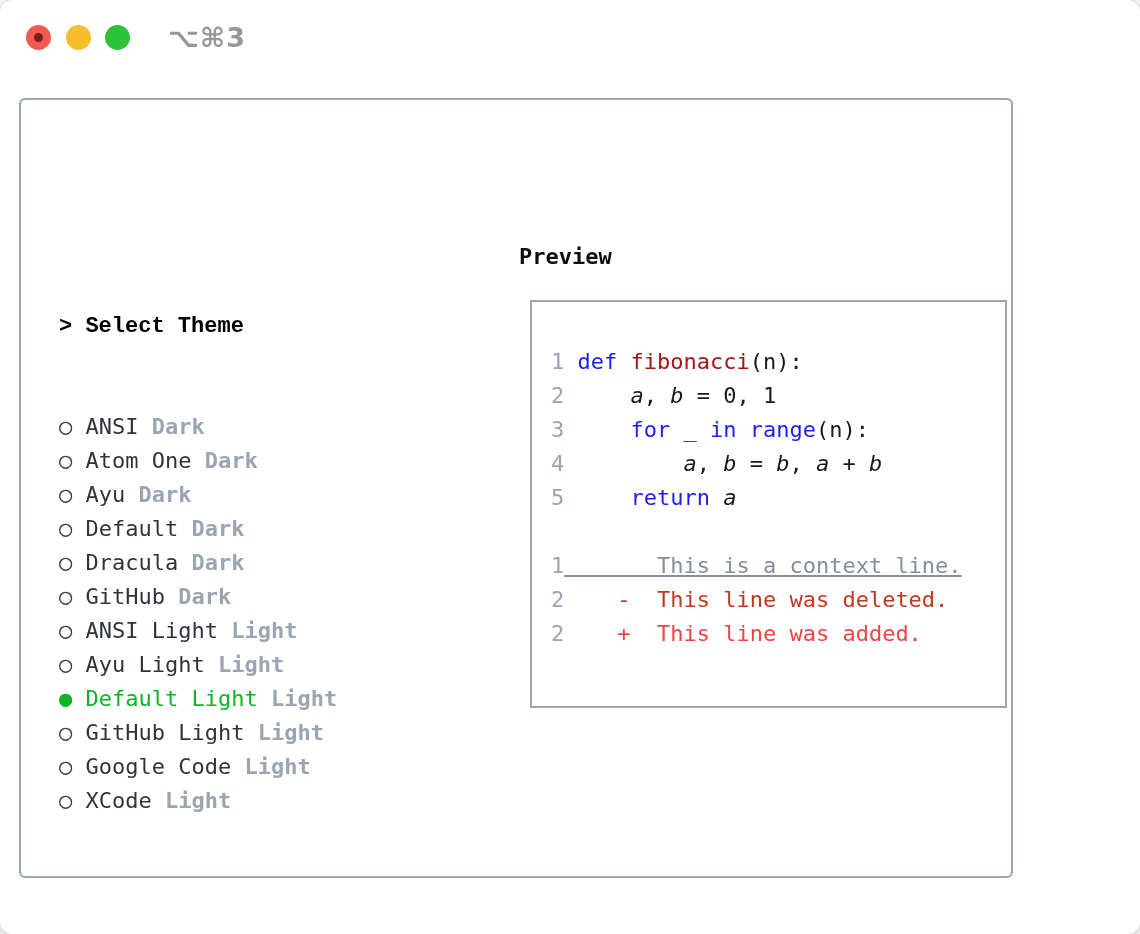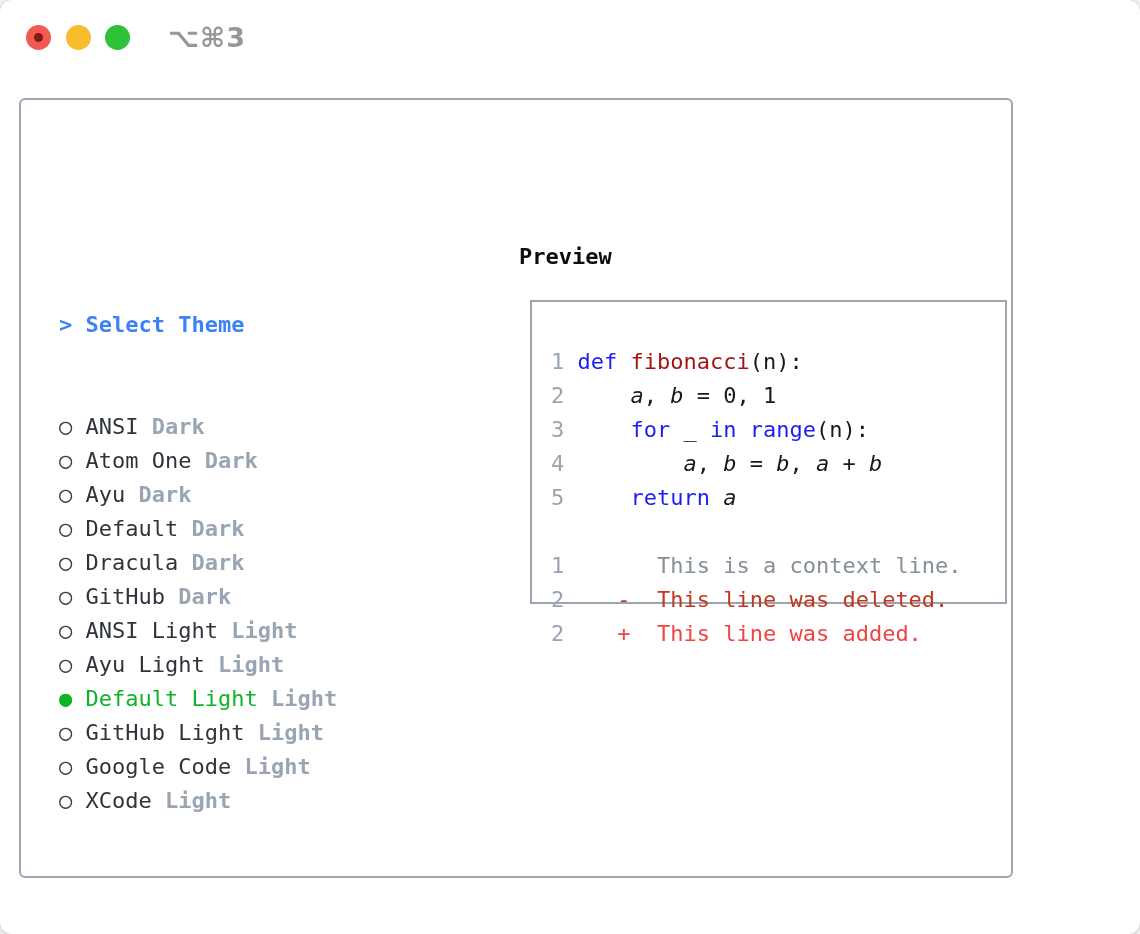--- a/index.html
+++ b/index.html
@@ -22,43 +22,43 @@
   .main-box{
     position:absolute;left:19px;top:98px;width:994px;height:780px;
     border:2px solid #9ba4af;border-radius:6px;box-sizing:border-box;background:#ffffff;
   }
   
   .left-panel{
     position:absolute;left:38px;top:140px;
     font-size:22px;line-height:34px;white-space:pre;color:#2f343c;
   }
   .row{height:34px;}
-  .hdr{font-weight:bold;color:#3b82f6;}
+  .hdr{font-weight:bold;color:#000000;font-family:Liberation Mono, monospace;}
   .marker{color:#3a4048;}
   .row.selected .marker, .row.selected .label{color:#0db424;}
   .label{color:#2f343c;}
   .suffix{color:#9aa5b4;font-weight:bold;}
   
   .preview-header{
     position:absolute;left:498px;top:140px;font-size:22px;line-height:34px;
     font-weight:bold;color:#0b0d10;
   }
   .preview-box{
-    position:absolute;left:509px;top:200px;width:477px;height:304px;
+    position:absolute;left:509px;top:200px;width:477px;height:408px;
     border:2px solid #9ba4af;box-sizing:border-box;background:#ffffff;
   }
   .code{
     position:absolute;left:19px;top:43px;font-size:22px;line-height:34px;white-space:pre;
   }
   .ln{color:#99a3b2;}
   .tok-kw{color:#1e1ef2;}
   .tok-fn{color:#a41616;}
   .tok-plain{color:#17191c;}
   .tok-var{color:#17191c;font-style:italic;}
-  .tok-ctx{color:#868e99;}
+  .tok-ctx{color:#868e99;text-decoration:underline;}
   .tok-del{color:#c2371f;text-align:right;}
   .tok-add{color:#ef4444;}
 </style>
 </head>
 <body>
 
 <div class="window">
 
   <span class="light red">
       <span class="dot"></span>

